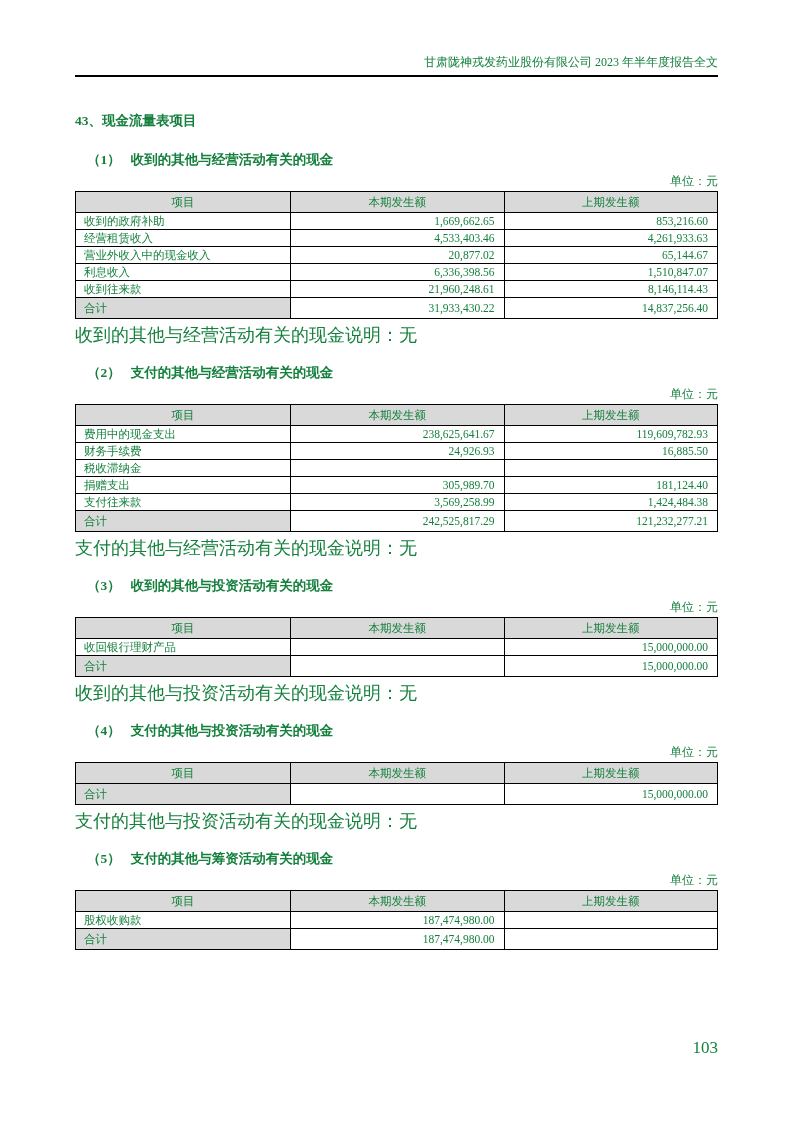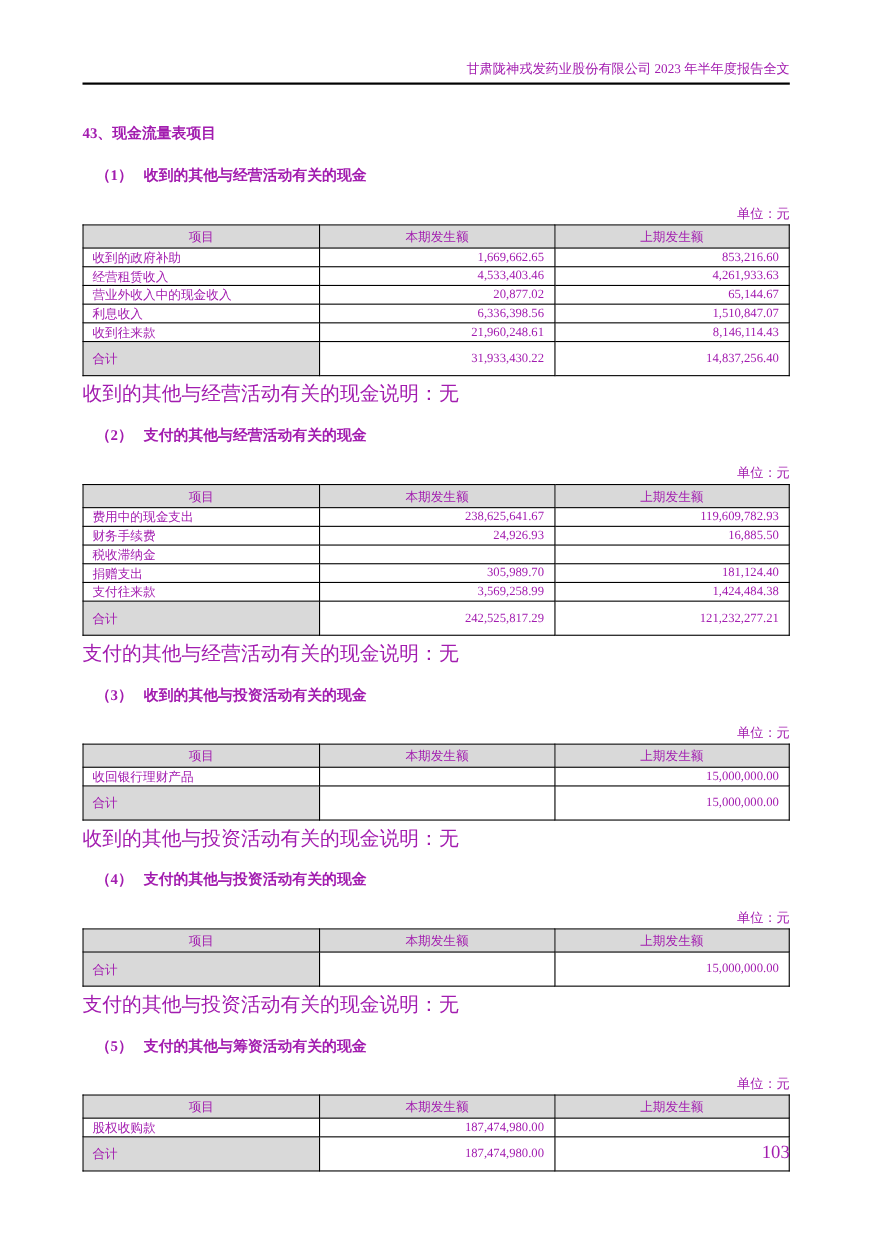--- a/index.html
+++ b/index.html
@@ -1,21 +1,21 @@
 <!DOCTYPE html>
 <html lang="zh"><head>
 <meta charset="utf-8">
 <style>
   html,body { margin:0; padding:0; background:#ffffff; }
   .page {
     position:relative;
     width:793px; height:1122px;
     background:#ffffff;
     font-family:"Liberation Serif","DejaVu Serif",serif;
-    color:#a21caf;
+    color:#15803d;
     overflow:hidden;
     box-sizing:border-box;
   }
   .content { padding:0 75px; }
 
   .doc-header {
     padding-top:55px;
     padding-bottom:5px;
     text-align:right;
     font-size:12px;
@@ -32,21 +32,21 @@
 
   .section-title {
     margin:23px 0 0 12px;
     font-size:13.5px;
     line-height:15px;
     font-weight:bold;
   }
   .section-title .num { margin-right:10px; }
 
   .unit {
-    margin-top:20px;
+    margin-top:7px;
     margin-bottom:3px;
     text-align:right;
     font-size:12px;
     line-height:14px;
   }
 
   table.fin {
     width:100%;
     border-collapse:collapse;
     table-layout:fixed;
@@ -62,21 +62,21 @@
   }
   table.fin th {
     height:21px;
     background:#d9d9d9;
     font-weight:normal;
     text-align:center;
   }
   table.fin td { height:17px; }
   table.fin td.item { text-align:left; padding-left:8px; }
   table.fin td.num  { text-align:right; padding-right:9px; }
-  table.fin tr.total td { height:31px; }
+  table.fin tr.total td { height:21px; }
   table.fin tr.total td.item { background:#d9d9d9; }
   col.c1 { width:33.5%; }
   col.c2 { width:33.25%; }
   col.c3 { width:33.25%; }
 
   .note {
     margin-top:9px;
     font-size:18px;
     line-height:14px;
   }

